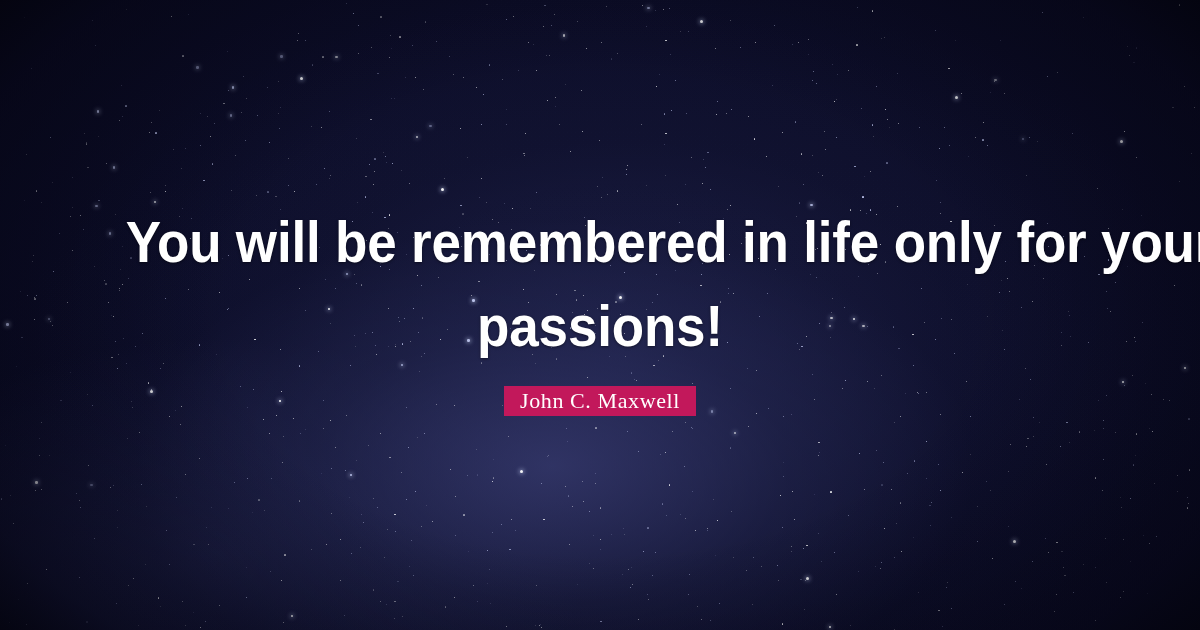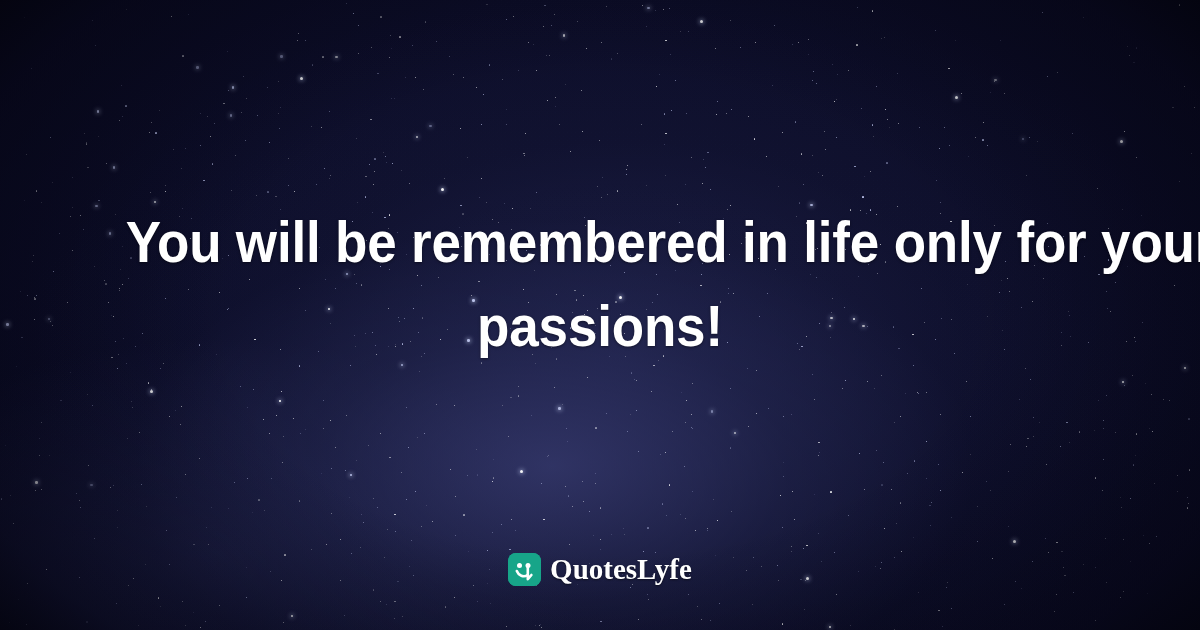--- a/index.html
+++ b/index.html
@@ -1203,27 +1203,18 @@
       <i class="g" style="left:700px;top:20px;width:3px;height:3px;opacity:0.95"></i>
     </div>
 
   <div class="vignette"></div>
 
   <div class="quote-block">
     <div class="quote-line">You will be remembered in life only for your</div>
     <div class="quote-line">passions!</div>
   </div>
 
+  <div class="author-wrap">
+    <span class="author-badge">John C. Maxwell</span>
+  </div>
 
-  <div class="logo-wrap">
-    <span class="logo-mark">
-      <svg width="33" height="33" viewBox="0 0 33 33" aria-hidden="true">
-        <rect x="0" y="0" width="33" height="33" rx="8" fill="#17a589"></rect>
-        <circle cx="11.5" cy="12.5" r="2.5" fill="#ffffff"></circle>
-        <circle cx="20.0" cy="12.5" r="2.5" fill="#ffffff"></circle>
-        <path d="M8.8 18.0 C10.6 22.6 15.4 24.6 19.6 22.2" stroke="#ffffff" stroke-width="2.6" fill="none" stroke-linecap="round"></path>
-        <path d="M19.8 14.2 L19.8 26.2 L23.4 22.0" stroke="#ffffff" stroke-width="2.6" fill="none" stroke-linecap="round" stroke-linejoin="round"></path>
-      </svg>
-    </span>
-    <span class="logo-text">QuotesLyfe</span>
-  </div>
 
 </div>
 
 </body></html>

